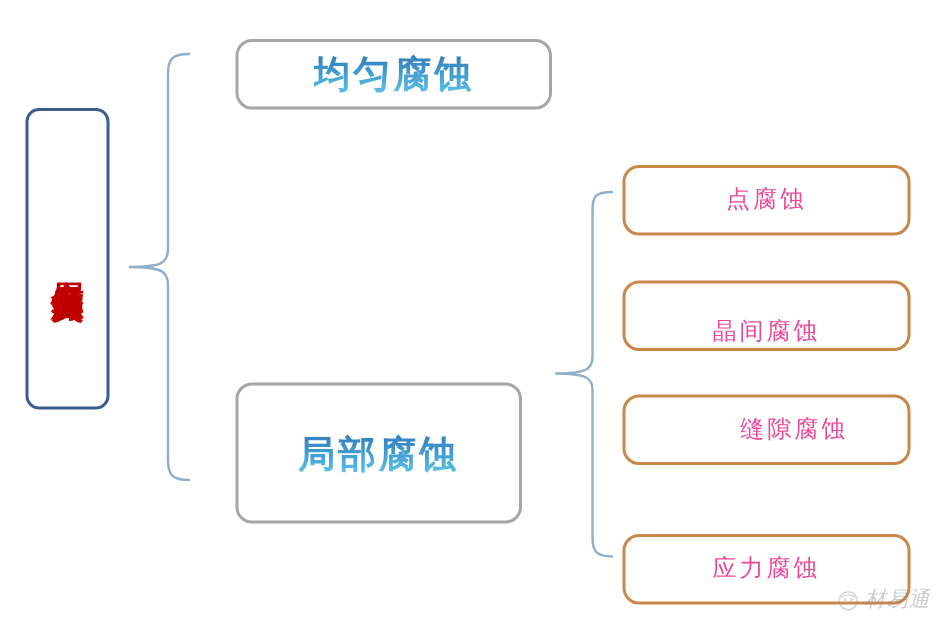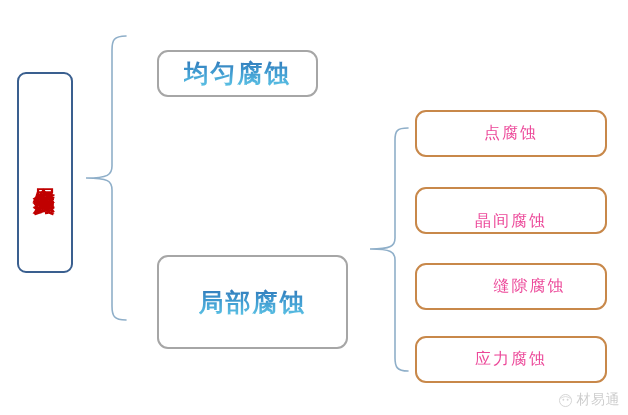--- a/index.html
+++ b/index.html
@@ -50,21 +50,21 @@
   .mid-box {
     position: absolute;
     border: 2px solid #a6a6a6;
     border-radius: 11px;
     background: #ffffff;
     box-sizing: border-box;
     display: flex;
     align-items: center;
     justify-content: center;
   }
-  .mid-box.uniform   { left: 157px; top: 26px;  width: 161px; height: 47px; margin-top: 24px; }
+  .mid-box.uniform   { left: 157px; top: 26px;  width: 211px; height: 47px; }
   .mid-box.localized { left: 157px; top: 255px; width: 191px; height: 94px; }
 
   .mid-text {
     font-family: "DejaVu Serif", "Liberation Serif", serif;
     font-weight: bold;
     font-size: 25px;
     letter-spacing: 2px;
     white-space: nowrap;
     background: linear-gradient(180deg, #2f73b5 0%, #3f9ad0 45%, #63cbe9 100%);
     -webkit-background-clip: text;
@@ -84,21 +84,21 @@
     border-radius: 11px;
     background: #ffffff;
     box-sizing: border-box;
     display: flex;
     align-items: center;
     justify-content: center;
   }
   .leaf-box.i0 { top: 110px; }
   .leaf-box.i1 { top: 187px; align-items: flex-end; }
   .leaf-box.i2 { top: 263px; padding-left: 37px; }
-  .leaf-box.i3 { top: 336px; }
+  .leaf-box.i3 { top: 356px; }
 
   .leaf-text {
     font-family: "DejaVu Serif", "Liberation Serif", serif;
     font-size: 16px;
     color: #ec4899;
     letter-spacing: 2px;
     white-space: nowrap;
     user-select: none;
   }
 
@@ -113,20 +113,21 @@
   
   .watermark {
     position: absolute;
     right: 8px;
     bottom: 6px;
     display: flex;
     align-items: center;
     gap: 3px;
     opacity: 0.42;
     user-select: none;
+    font-style: italic;
   }
   .wm-logo {
     width: 17px;
     height: 17px;
     flex: 0 0 auto;
   }
   .wm-text {
     font-family: "DejaVu Serif", "Liberation Serif", serif;
     font-size: 14px;
     color: #8a8a8a;

